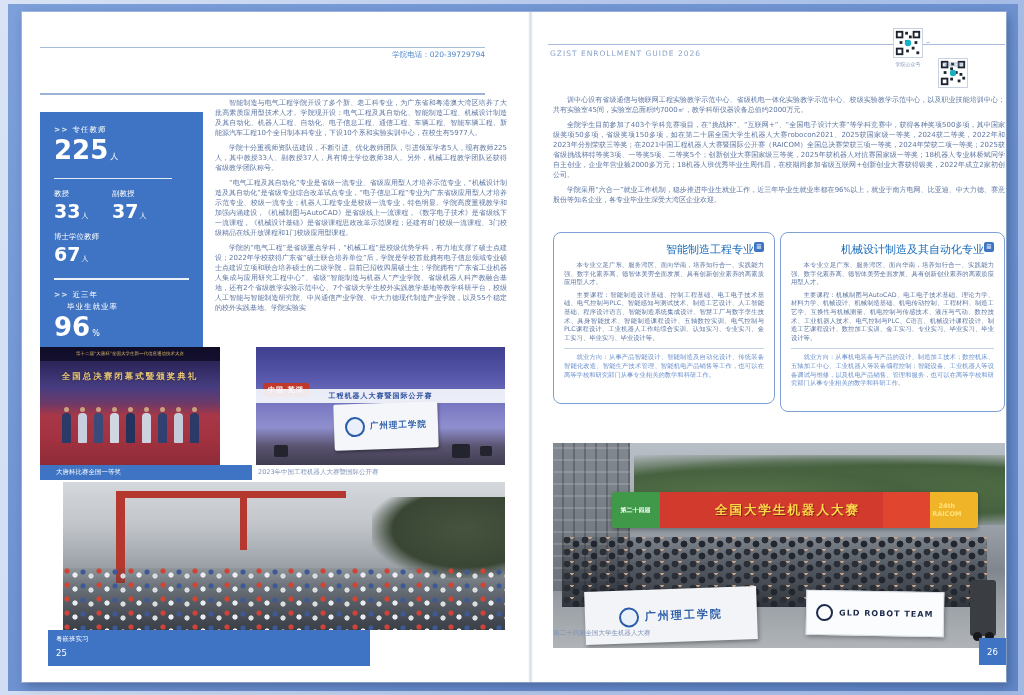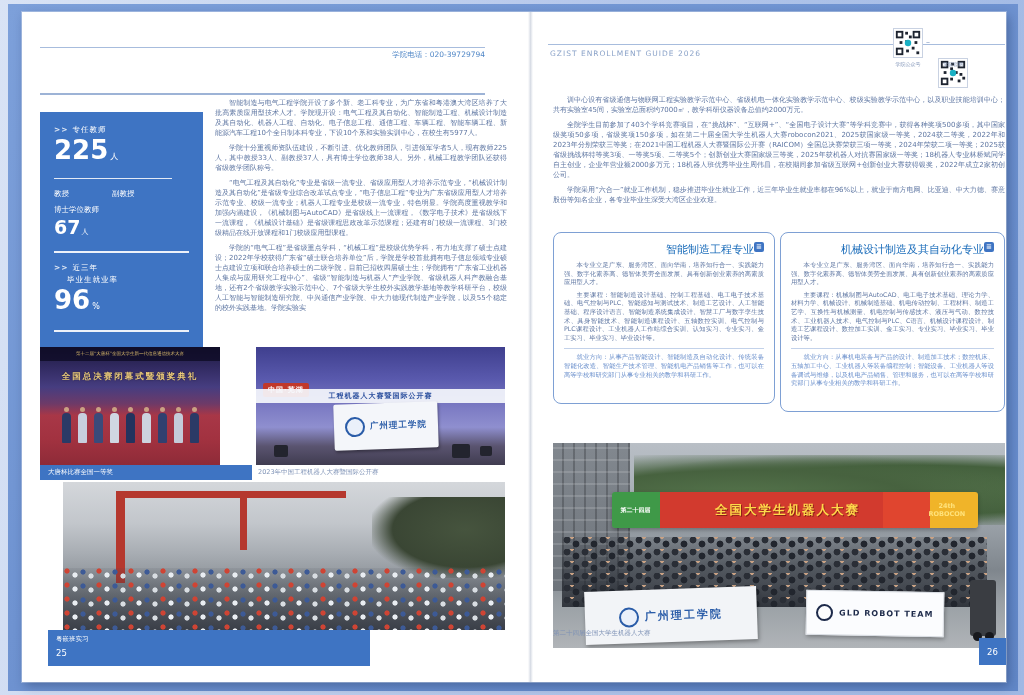--- a/index.html
+++ b/index.html
@@ -30,21 +30,21 @@
   .s-line{height:1px;background:rgba(255,255,255,.85);margin:6px 0 10px 0;}
   .s-line2{height:2px;background:rgba(255,255,255,.9);margin:8px 0 10px 0;}
   .s-cols{display:flex;}
   .s-col{width:58px;}
   .s-lab{font-size:7.5px;margin-bottom:1px;}
   
   .bodytxt{font-size:7px;line-height:10px;color:#5e76a2;text-align:justify;}
   .bodytxt p{margin:0 0 5px 0;text-indent:2em;}
   
   .photo{overflow:hidden;}
-  .cap-bar{background:#3e74c3;color:#ffffff;font-size:6.5px;line-height:15px;padding-left:8px;box-sizing:border-box;}
+  .cap-bar{background:#3e74c3;color:#ffffff;font-size:6.5px;line-height:15px;padding-left:16px;box-sizing:border-box;}
   .cap-txt{font-size:6.5px;color:#7e92b6;}
   .pageno-bar{background:#3e74c3;color:#fff;padding:5px 0 0 8px;box-sizing:border-box;}
   .pageno-bar .c{font-size:6.5px;}
   .pageno-bar .n{font-size:8.5px;margin-top:4px;}
   .pg26{background:#3e74c3;color:#fff;font-size:8.5px;display:flex;align-items:center;justify-content:center;}
   
   .photo-award{background:linear-gradient(180deg,#1d1a3e 0%,#30295f 16%,#463d80 34%,#6d3a68 48%,#a83747 58%,#a23240 78%,#8e2b38 100%);}
   .stage-topband{position:absolute;left:0;top:0;right:0;height:14px;background:rgba(12,10,34,.75);
     color:#d8b86a;font-size:4.5px;line-height:14px;text-align:center;white-space:nowrap;overflow:hidden;}
   .stage-title{position:absolute;left:0;top:24px;right:0;text-align:center;color:#e8c878;
@@ -141,20 +141,24 @@
         <span class="s-arrow">&gt;&gt;</span><span>专任教师</span>
       </div>
       <div class="s-big">
         <span>225</span><span class="u">人</span>
       </div>
       <div class="s-line" style="width:118px;"></div>
       <div class="s-cols">
         <div class="s-col s-lab">教授</div>
         <div class="s-col s-lab">副教授</div>
       </div>
+      <div class="s-cols">
+        <div class="s-col s-mid"><span>33</span><span class="u">人</span></div>
+        <div class="s-col s-mid"><span>37</span><span class="u">人</span></div>
+      </div>
       <div class="s-lab" style="margin-top:5px;">博士学位教师</div>
       <div class="s-mid"><span>67</span><span class="u">人</span></div>
       <div class="s-line2"></div>
       <div class="s-row">
         <span class="s-arrow">&gt;&gt;</span><span>近三年</span>
       </div>
       <div class="s-row" style="margin-left:13px;margin-top:2px;">毕业生就业率</div>
       <div class="s-big"><span>96</span><span class="u">%</span></div>
       <div class="s-line2"></div>
     </div>
@@ -284,21 +288,21 @@
     </div>
 
     <div class="abs photo photo-robocon" style="left:531px;top:408px;width:452px;height:205px;">
       <div class="building"></div>
       <div class="trees-d"></div>
       <div class="banner-d">
         <div class="b1">第二十四届</div>
         <div class="b2">全国大学生机器人大赛</div>
         <div class="b3">
           <div>24th</div>
-          <div>ROBOCON</div>
+          <div>RAICOM</div>
         </div>
       </div>
       <div class="crowd-d"></div>
       <div class="flag-gz">
         <span class="flag-seal"></span>
         <span class="t">广州理工学院</span>
       </div>
       <div class="flag-gld">
         <span class="gld-logo"></span>
         <span class="t">GLD ROBOT TEAM</span>

